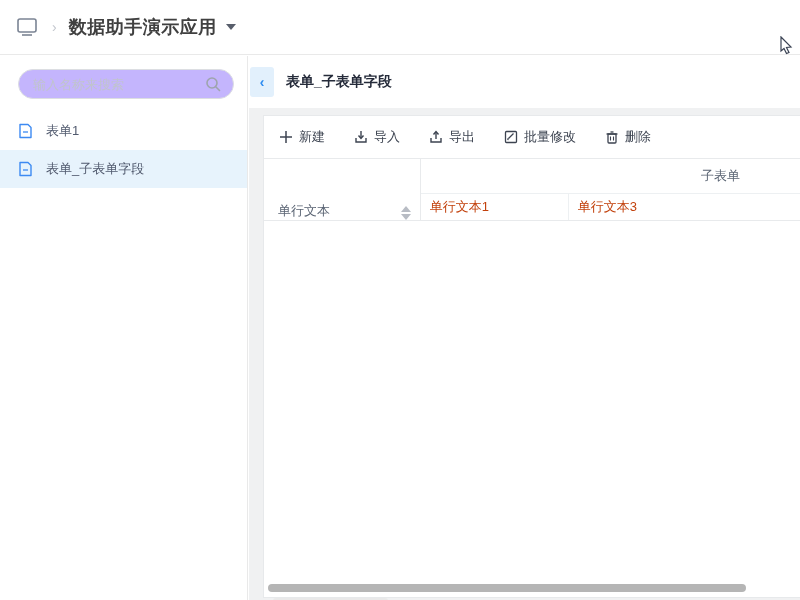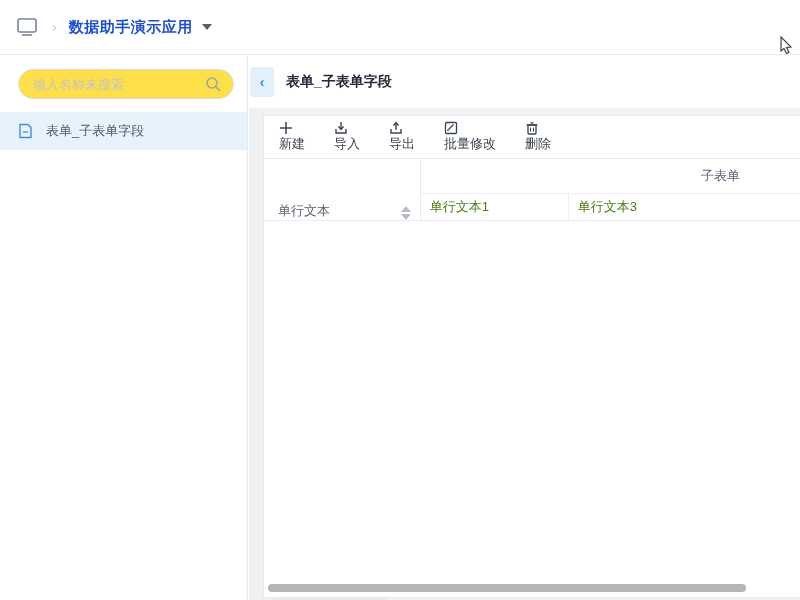--- a/index.html
+++ b/index.html
@@ -5,31 +5,31 @@
   * { margin:0; padding:0; box-sizing:border-box; }
   html,body { width:800px; height:600px; overflow:hidden;
     font-family:"Liberation Sans", sans-serif; background:#fff; }
   .app { position:relative; width:800px; height:600px; background:#fff; }
 
   
   .topbar { position:absolute; left:0; top:0; width:800px; height:55px;
     background:#fff; border-bottom:1px solid #e9e9e9; display:flex; align-items:center; }
   .topbar .monitor { margin-left:16px; display:flex; align-items:center; }
   .topbar .crumb-sep { margin:0 12px 0 14px; color:#c3c7ce; font-size:14px; }
-  .app-title { font-size:15px; font-weight:700; color:#1d4ed8; letter-spacing:.5px; }
+  .app-title { font-size:18px; font-weight:700; color:#404040; letter-spacing:.5px; }
   .caret-down { width:0; height:0; border-left:5px solid transparent;
     border-right:5px solid transparent; border-top:6px solid #585e6b;
     display:inline-block; margin-left:9px; }
 
   
   .sidebar { position:absolute; left:0; top:56px; width:248px; height:544px;
     background:#fff; border-right:1px solid #e9e9e9; }
   .search-wrap { position:relative; margin:13px 14px 0 18px; }
   .search-input { width:216px; height:30px; border:1px solid #dcdee2; border-radius:16px;
-    padding:0 34px 0 14px; font-size:13px; color:#515a6e; outline:none; background:#fde047;
+    padding:0 34px 0 14px; font-size:13px; color:#515a6e; outline:none; background:#c4b5fd;
     font-family:"Liberation Sans", sans-serif; }
   .search-input::placeholder { color:#c0c4cc; }
   .search-icon { position:absolute; right:12px; top:7px; }
   .form-list { margin-top:13px; }
   .form-item { height:38px; display:flex; align-items:center; padding-left:18px;
     cursor:pointer; }
   .form-item.selected { background:#e7f3fc; }
   .form-item .doc { margin-right:13px; display:flex; }
   .form-item .label { font-size:13px; color:#515a6e; }
 
@@ -41,41 +41,41 @@
   .back-btn { width:24px; height:30px; margin-left:1px; background:#e2f0fc; border-radius:3px;
     display:flex; align-items:center; justify-content:center; cursor:pointer;
     color:#2d8cf0; font-size:14px; font-weight:700; }
   .page-title { margin-left:12px; font-size:14px; font-weight:700; color:#252b3a; }
 
   
   .card { position:absolute; left:14px; top:59px; width:758px; height:483px;
     background:#fff; border:1px solid #e7e9eb; }
   .toolbar { height:43px; display:flex; align-items:center; padding-left:15px;
     border-bottom:1px solid #e8eaec; }
-  .tool-btn { display:flex; align-items:flex-start; margin-right:29px; cursor:pointer;flex-direction:column; }
+  .tool-btn { display:flex; align-items:center; margin-right:29px; cursor:pointer; }
   .tool-btn .t-icon { display:flex; margin-right:6px; }
   .tool-btn .t-label { font-size:13px; color:#3c4350; }
 
   
   .thead { display:flex; border-bottom:1px solid #e8eaec; height:62px; }
   .th-primary { width:157px; border-right:1px solid #e8eaec; display:flex;
     align-items:flex-end; padding:0 9px 0 14px; }
   .th-primary .label { font-size:13px; color:#5a6473; }
   .sorter { margin-left:auto; display:flex; flex-direction:column; align-items:center;
     cursor:pointer; }
   .sorter i { display:block; width:0; height:0; border-left:5px solid transparent;
     border-right:5px solid transparent; }
   .sorter .up { border-bottom:6px solid #b8bcc4; margin-bottom:2px; }
   .sorter .down { border-top:6px solid #b8bcc4; }
   .th-group { width:600px; display:flex; flex-direction:column; }
   .group-title { height:35px; display:flex; align-items:center; justify-content:center;
     font-size:13px; color:#5a6473; border-bottom:1px solid #edf0f2; }
   .sub-row { display:flex; flex:1; }
   .sub-cell { width:148px; display:flex; align-items:center; padding-left:9px;
-    font-size:13px; color:#4d7c0f; border-right:1px solid #edf0f2; }
+    font-size:13px; color:#c2410c; border-right:1px solid #edf0f2; }
   .sub-cell:last-child { width:156px; border-right:none; }
 
   .tbody { height:333px; background:#fff; }
 
   
   .hscroll-thumb { position:absolute; left:4px; bottom:5px; width:478px; height:8px;
     background:#b5b5b5; border-radius:4px; cursor:pointer; }
   .footer-fragment { position:absolute; left:24px; top:542px; width:115px; height:6px;
     background:#e9e9e9; border-radius:3px 3px 0 0; }
 
@@ -103,20 +103,29 @@
       <input class="search-input" type="text" value="" placeholder="输入名称来搜索" style="">
       <span class="search-icon">
         <svg width="16" height="16" viewBox="0 0 16 16">
           <circle cx="7" cy="7" r="5" fill="none" stroke="#9ea4ad" stroke-width="1.6"></circle>
           <line x1="11" y1="11" x2="14.5" y2="14.5" stroke="#9ea4ad" stroke-width="1.6" stroke-linecap="round"></line>
         </svg>
       </span>
     </div>
 
     <div class="form-list">
+      <div class="form-item">
+        <span class="doc">
+          <svg width="15" height="16" viewBox="0 0 15 16">
+            <path d="M2 1.5h8l3 3v10H2z" fill="none" stroke="#3d8af2" stroke-width="1.4" stroke-linejoin="round"></path>
+            <line x1="5" y1="9" x2="10" y2="9" stroke="#3d8af2" stroke-width="1.3"></line>
+          </svg>
+        </span>
+        <span class="label">表单1</span>
+      </div>
       <div class="form-item selected">
         <span class="doc">
           <svg width="15" height="16" viewBox="0 0 15 16">
             <path d="M2 1.5h8l3 3v10H2z" fill="none" stroke="#3d8af2" stroke-width="1.4" stroke-linejoin="round"></path>
             <line x1="5" y1="9" x2="10" y2="9" stroke="#3d8af2" stroke-width="1.3"></line>
           </svg>
         </span>
         <span class="label">表单_子表单字段</span>
       </div>
     </div>

